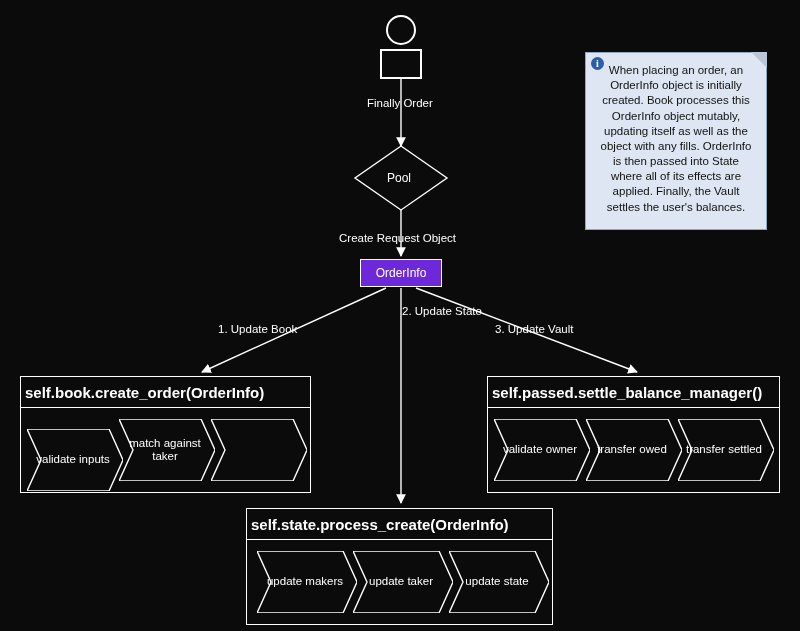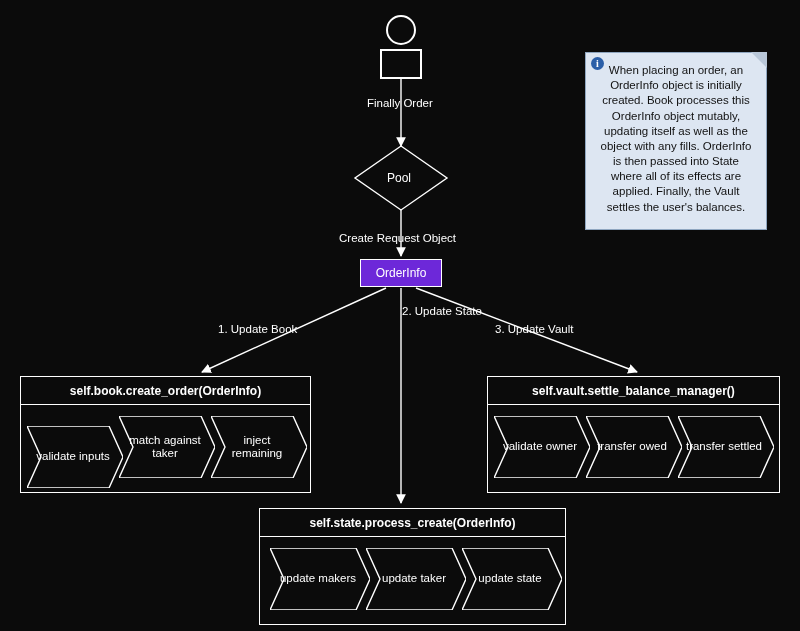--- a/index.html
+++ b/index.html
@@ -73,22 +73,21 @@
   }
   .note-text { display: block; padding-top: 2px; }
 
   .group {
     position: absolute;
     box-sizing: border-box;
     border: 1px solid #ffffff;
     background: #0b0b0b;
   }
   .group-title {
-    text-align: center;
-    font-size: 12px;
+    font-size: 15px;
     font-weight: bold;
     padding: 7px 4px 6px 4px;
     border-bottom: 1px solid #ffffff;
     color: #ffffff;
   }
   .group-body {
     position: relative;
     height: 84px;
   }
   .chev {
@@ -189,27 +188,26 @@
       <div class="chev" style="left:98px; width:96px;">
         <svg class="chev-svg" viewBox="0 0 96 62" preserveAspectRatio="none">
             <polygon points="0,0 82,0 96,31 82,62 0,62 14,31" fill="none" stroke="#ffffff" stroke-width="1.4"></polygon>
           </svg>
         <span>match against taker</span>
       </div>
       <div class="chev" style="left:190px; width:96px;">
         <svg class="chev-svg" viewBox="0 0 96 62" preserveAspectRatio="none">
             <polygon points="0,0 82,0 96,31 82,62 0,62 14,31" fill="none" stroke="#ffffff" stroke-width="1.4"></polygon>
           </svg>
-        <span>inject remaining</span>
       </div>
     </div>
   </div>
 
   <div class="group" style="left:487px; top:376px; width:293px; height:117px;">
-    <div class="group-title">self.vault.settle_balance_manager()</div>
+    <div class="group-title">self.passed.settle_balance_manager()</div>
     <div class="group-body">
       <div class="chev" style="left:6px; width:96px;">
         <svg class="chev-svg" viewBox="0 0 96 62" preserveAspectRatio="none">
             <polygon points="0,0 82,0 96,31 82,62 0,62 14,31" fill="none" stroke="#ffffff" stroke-width="1.4"></polygon>
           </svg>
         <span>validate owner</span>
       </div>
       <div class="chev" style="left:98px; width:96px;">
         <svg class="chev-svg" viewBox="0 0 96 62" preserveAspectRatio="none">
             <polygon points="0,0 82,0 96,31 82,62 0,62 14,31" fill="none" stroke="#ffffff" stroke-width="1.4"></polygon>
@@ -218,21 +216,21 @@
       </div>
       <div class="chev" style="left:190px; width:96px;">
         <svg class="chev-svg" viewBox="0 0 96 62" preserveAspectRatio="none">
             <polygon points="0,0 82,0 96,31 82,62 0,62 14,31" fill="none" stroke="#ffffff" stroke-width="1.4"></polygon>
           </svg>
         <span>transfer settled</span>
       </div>
     </div>
   </div>
 
-  <div class="group" style="left:259px; top:508px; width:307px; height:117px;">
+  <div class="group" style="left:246px; top:508px; width:307px; height:117px;">
     <div class="group-title">self.state.process_create(OrderInfo)</div>
     <div class="group-body">
       <div class="chev" style="left:10px; width:100px;">
         <svg class="chev-svg" viewBox="0 0 100 62" preserveAspectRatio="none">
             <polygon points="0,0 86,0 100,31 86,62 0,62 14,31" fill="none" stroke="#ffffff" stroke-width="1.4"></polygon>
           </svg>
         <span>update makers</span>
       </div>
       <div class="chev" style="left:106px; width:100px;text-align:center;">
         <svg class="chev-svg" viewBox="0 0 100 62" preserveAspectRatio="none">

